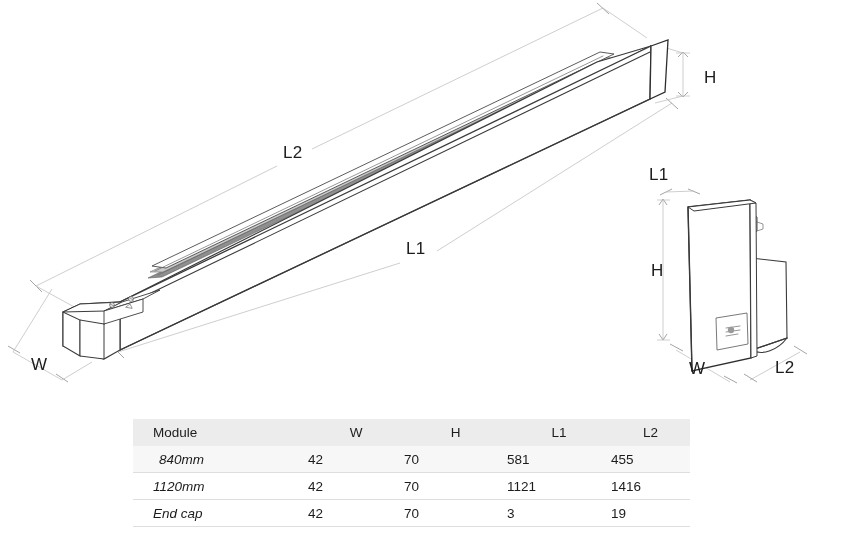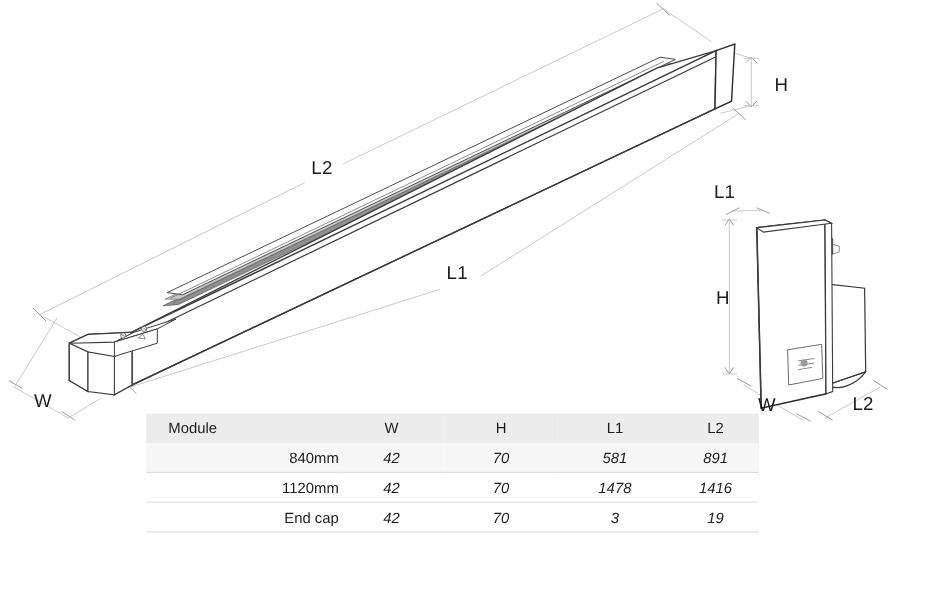--- a/index.html
+++ b/index.html
@@ -33,21 +33,21 @@
     font-size: 17px;
     color: #1c1c1c;
     letter-spacing: 0.2px;
     white-space: nowrap;
     line-height: 1;
   }
   
   #spec-table-wrap {
     position: absolute;
     left: 133px;
-    top: 376px;
+    top: 419px;
     width: 557px;
   }
   table.spec {
     border-collapse: collapse;
     width: 557px;
     table-layout: fixed;
     font-family: "Liberation Sans", sans-serif;
     font-size: 13px;
     color: #1c1c1c;
   }
@@ -63,23 +63,23 @@
   table.spec thead th.c-module { padding-left: 20px; }
   table.spec thead th.num { text-align: center; }
   table.spec tbody td {
     height: 26px;
     padding: 0;
     border-bottom: 1px solid #dedede;
     color: #1c1c1c;
     font-size: 13.5px;
   }
   table.spec tbody tr.alt td { background: #f7f7f7; }
-  table.spec tbody td.c-module { padding-left: 20px; text-align: right; }
+  table.spec tbody td.c-module { padding-left: 20px; text-align: left; font-style: italic; }
   table.spec tbody tr.alt td.c-module { padding-left: 26px; }
-  table.spec tbody td.num { text-align: center; font-style: italic; }
+  table.spec tbody td.num { text-align: left; }
   col.w-module { width: 175px; }
   col.w-w  { width: 96px; }
   col.w-h  { width: 103px; }
   col.w-l1 { width: 104px; }
   col.w-l2 { width: 79px; }
 </style>
 </head>
 <body>
 
 <div id="stage">
@@ -257,27 +257,27 @@
           <th class="num">L1</th>
           <th class="num">L2</th>
         </tr>
       </thead>
       <tbody>
         <tr class="alt">
           <td class="c-module">840mm</td>
           <td class="num">42</td>
           <td class="num">70</td>
           <td class="num">581</td>
-          <td class="num">891</td>
+          <td class="num">455</td>
         </tr>
         <tr>
           <td class="c-module">1120mm</td>
           <td class="num">42</td>
           <td class="num">70</td>
-          <td class="num">1478</td>
+          <td class="num">1121</td>
           <td class="num">1416</td>
         </tr>
         <tr>
           <td class="c-module">End cap</td>
           <td class="num">42</td>
           <td class="num">70</td>
           <td class="num">3</td>
           <td class="num">19</td>
         </tr>
       </tbody>

